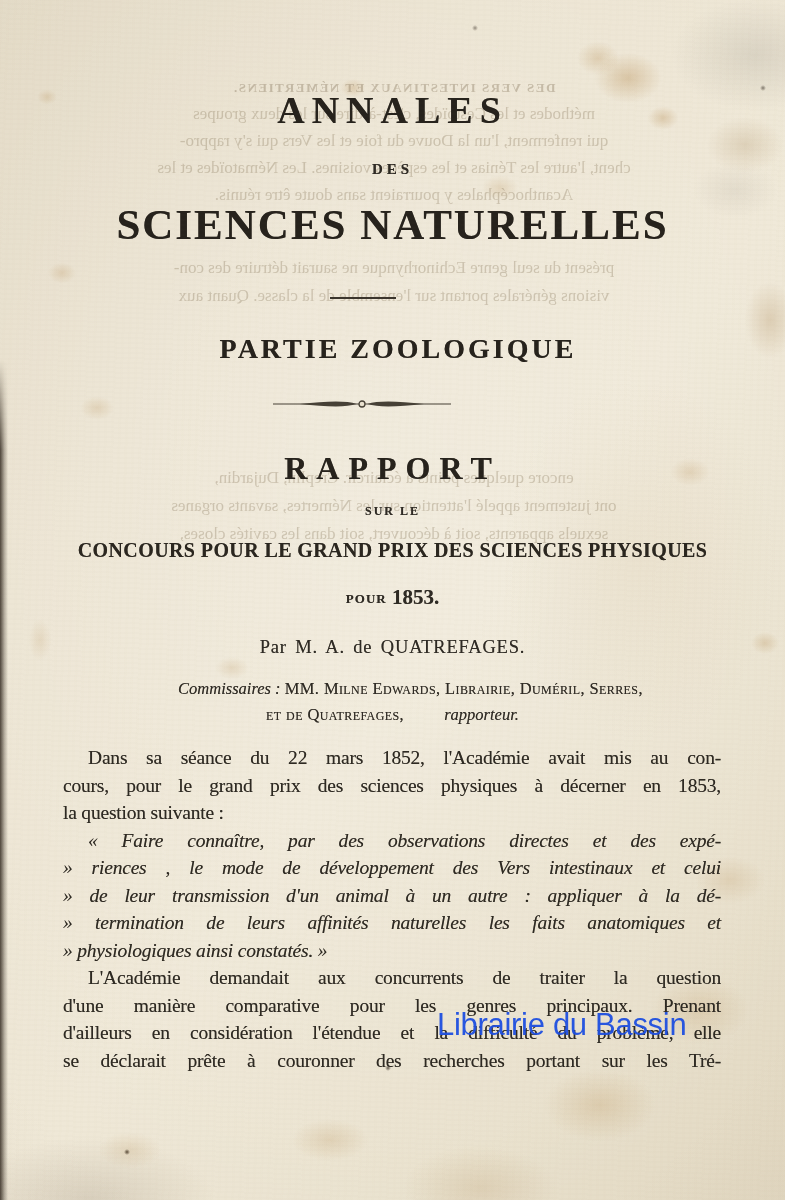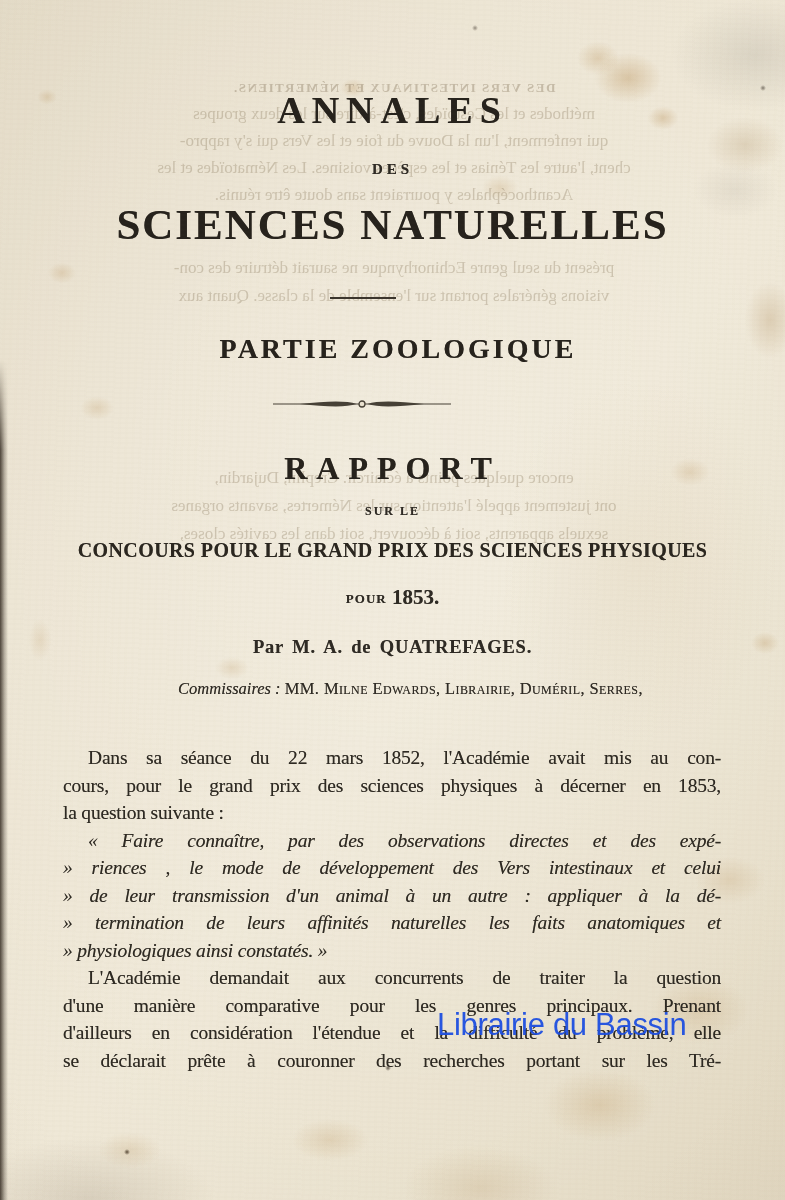--- a/index.html
+++ b/index.html
@@ -55,21 +55,21 @@
   .t-des{top:161px;font-size:15px;font-weight:bold;letter-spacing:4px;}
   .t-sciences{top:200px;font-size:43px;font-weight:bold;letter-spacing:2px;color:#26221c;font-family:Liberation Serif, serif;}
   .rule{position:absolute;top:297px;left:330px;width:66px;height:2px;background:#3b352d;}
   .t-partie{top:333px;font-size:28px;font-weight:bold;letter-spacing:3px;color:#26221c;padding-left:11px;}
   .ornament{position:absolute;top:397px;left:272px;}
   .t-rapport{top:450px;font-size:32px;font-weight:bold;letter-spacing:9px;color:#26221c;}
   .t-surle{top:504px;font-size:12px;font-weight:bold;letter-spacing:2px;}
   .t-subject{top:539px;font-size:20px;font-weight:bold;letter-spacing:.4px;color:#2a261f;}
   .t-year{top:585px;font-size:21px;font-weight:bold;}
   .t-year .pfx{font-size:13px;font-weight:bold;letter-spacing:1px;vertical-align:1px;}
-  .t-byline{top:637px;font-size:18.5px;font-weight:bold;letter-spacing:.8px;word-spacing:3px;}
+  .t-byline{top:637px;font-size:18.5px;font-weight:normal;letter-spacing:.8px;word-spacing:3px;}
   .committee{top:676px;font-size:16.5px;line-height:26px;}
   .it{font-style:italic;margin-left:36px;}
   .sc{font-variant:small-caps;letter-spacing:.4px;}
   .bodytext{position:absolute;top:744px;left:63px;width:658px;font-size:19.5px;
     letter-spacing:-.2px;color:#2d2922;text-shadow:0 0 .4px rgba(40,36,30,.5);}
   .line{height:27.5px;line-height:27.5px;text-align:justify;text-align-last:justify;white-space:nowrap;}
   .line.nl{text-align:left;text-align-last:left;}
   .line.ind{text-indent:25px;}
   .quote .line{font-style:italic;}
   
@@ -132,20 +132,24 @@
       <span>1853.</span>
     </div>
 
     <div class="ctr t-byline">Par M. A. de QUATREFAGES.</div>
 
     <div class="ctr committee">
       <div>
         <span class="it">Commissaires :</span>
         <span class="sc">MM. Milne Edwards, Librairie, Duméril, Serres,</span>
       </div>
+      <div>
+        <span class="sc">et de Quatrefages,</span>
+        <span class="it">rapporteur.</span>
+      </div>
     </div>
 
     <div class="bodytext">
       <div class="para">
         <div class="line ind">Dans sa séance du 22 mars 1852, l'Académie avait mis au con-</div>
         <div class="line">cours, pour le grand prix des sciences physiques à décerner en 1853,</div>
         <div class="line nl">la question suivante :</div>
       </div>
       <div class="para quote">
         <div class="line ind">« Faire connaître, par des observations directes et des expé-</div>

